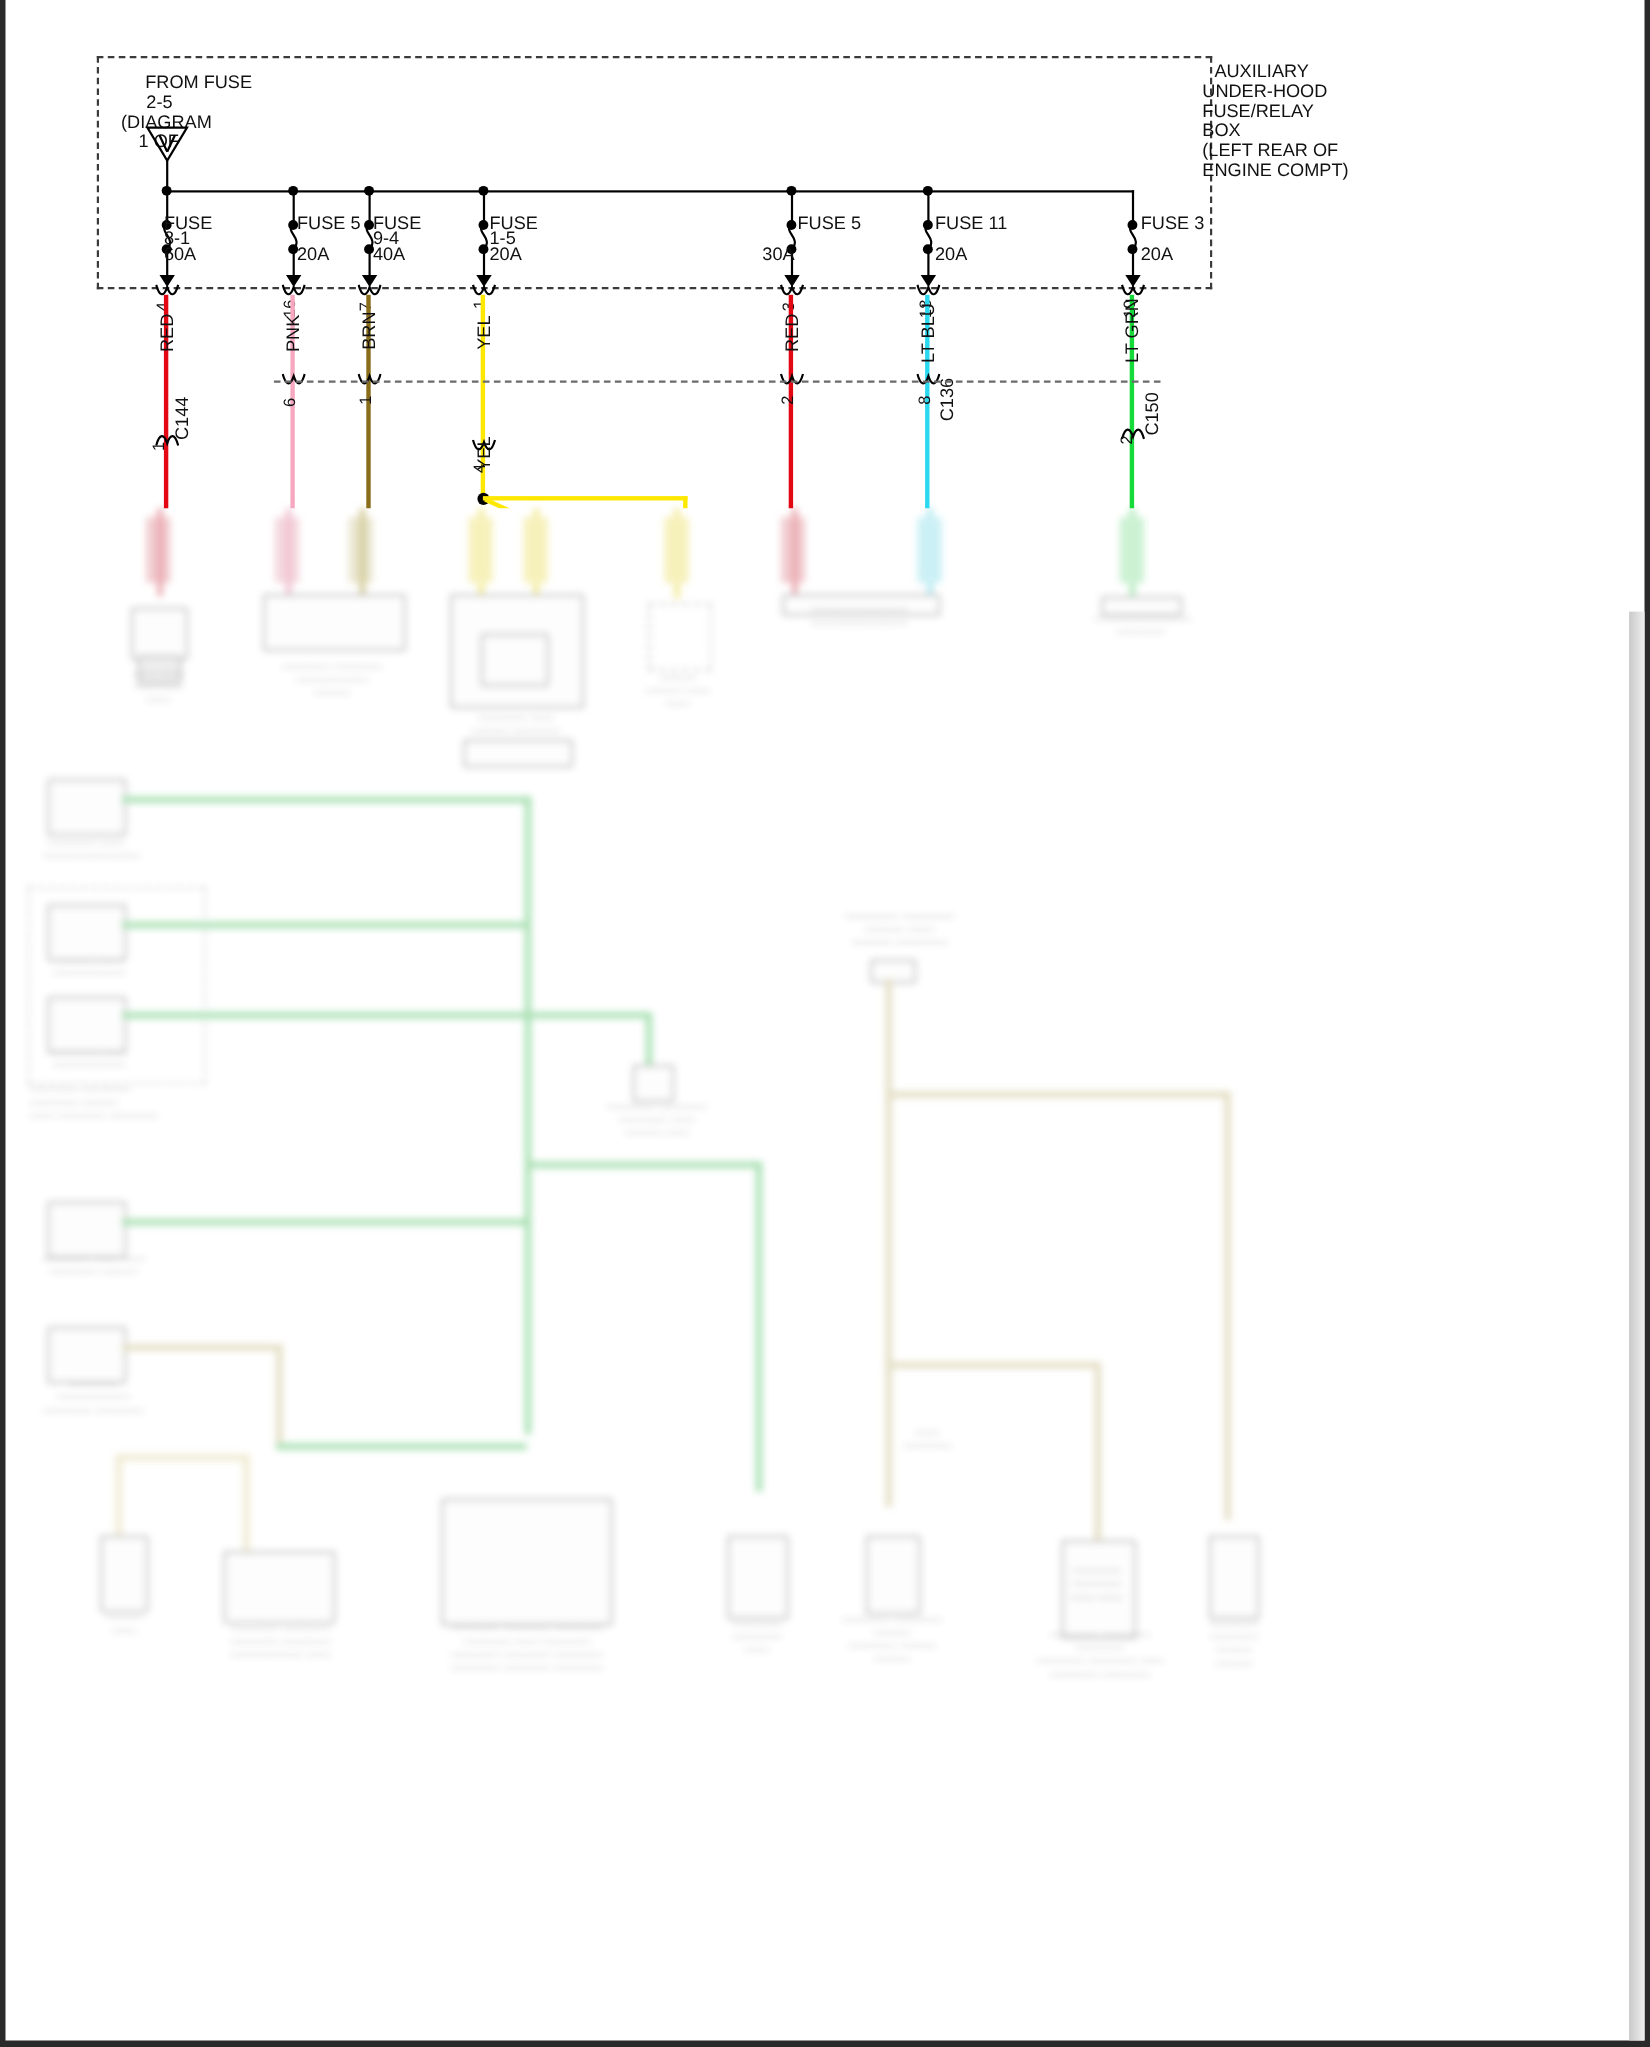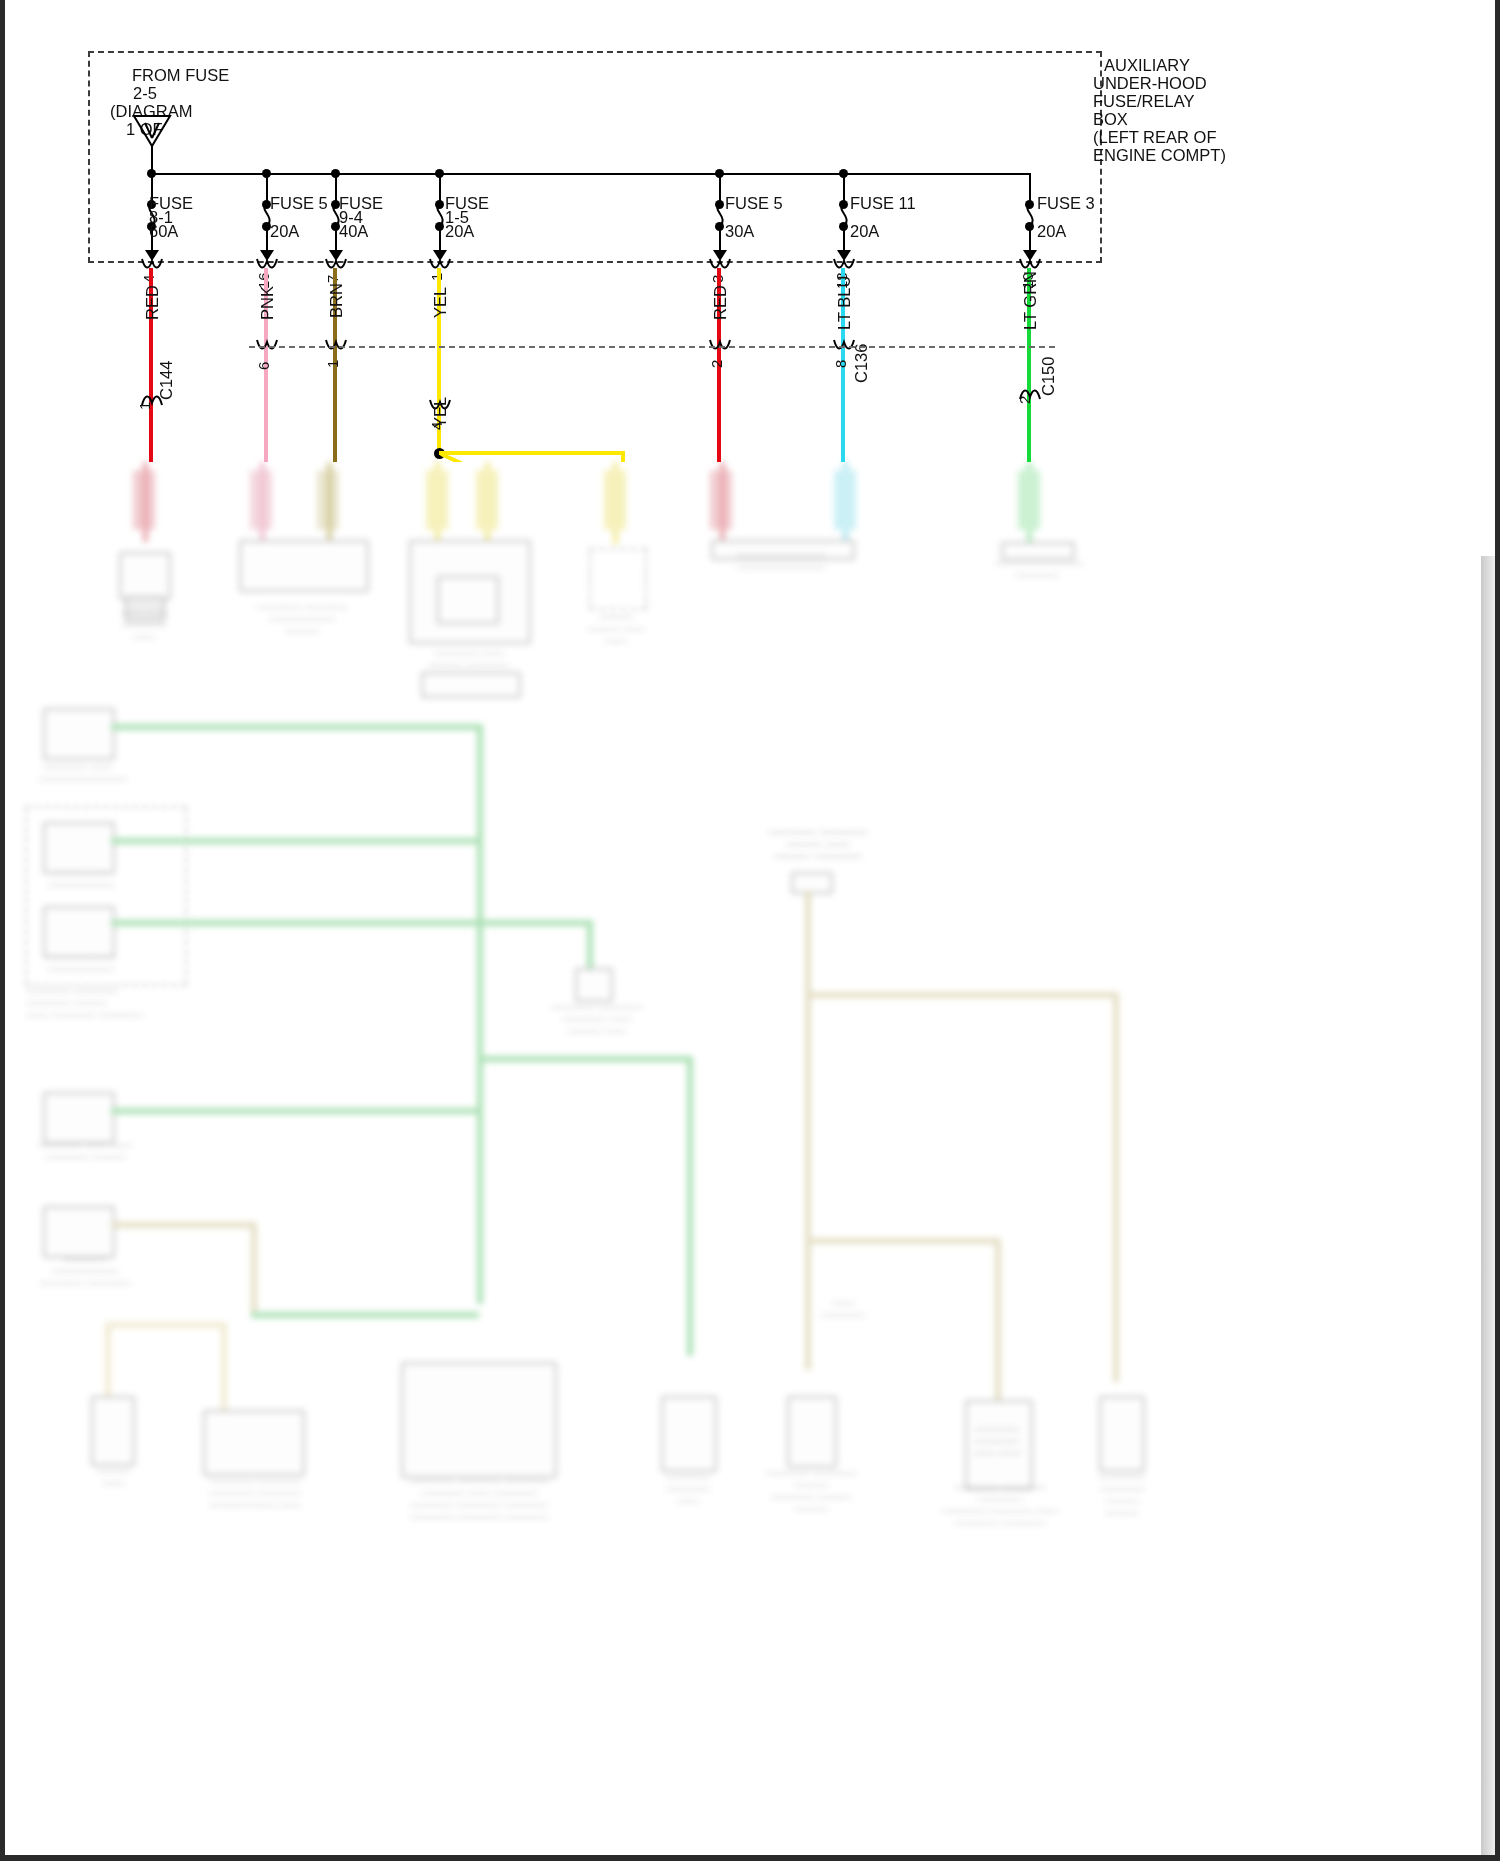--- a/index.html
+++ b/index.html
@@ -293,21 +293,21 @@
       <div class="dot" style="left:710px;top:169px;"></div>
       <div class="ln v" style="left:714px;top:173px;height:32px;"></div>
       <div class="dot" style="left:710px;top:200px;"></div>
       <svg style="position:absolute;left:706px;top:205px;" width="18" height="22" viewBox="0 0 18 22">
         <path d="M9 0 C0 5, 18 11, 9 22" fill="none" stroke="#000" stroke-width="2"></path>
       </svg>
       <div class="dot" style="left:710px;top:222px;"></div>
       <div class="ln v" style="left:714px;top:227px;height:28px;"></div>
       <div class="arrow" style="left:708px;top:250px;"></div>
       <div class="txt" style="left:720px;top:194px;">FUSE 5</div>
-      <div class="txt" style="left:720px;top:222px;">30A</div>
+      <div class="txt" style="left:688px;top:222px;">30A</div>
       <div class="vtxt" style="left:704px;top:283px;font-size:15px;">3</div>
       <svg style="position:absolute;left:704px;top:258px;" width="22" height="14">
           <path d="M1 1 C4 12, 8 12, 11 3 C14 12, 18 12, 21 1" fill="none" stroke="#000" stroke-width="2"></path>
         </svg>
       <div class="wire" style="left:712px;top:268px;height:200px;background:#e30613;"></div>
       <div class="vtxt" style="left:706px;top:320px;">RED</div>
       <svg style="position:absolute;left:704px;top:339px;" width="22" height="14">
           <path d="M1 1 C4 12, 8 12, 11 3 C14 12, 18 12, 21 1" fill="none" stroke="#000" stroke-width="2"></path>
         </svg>
       <div class="vtxt" style="left:703px;top:368px;font-size:15px;">2</div>

